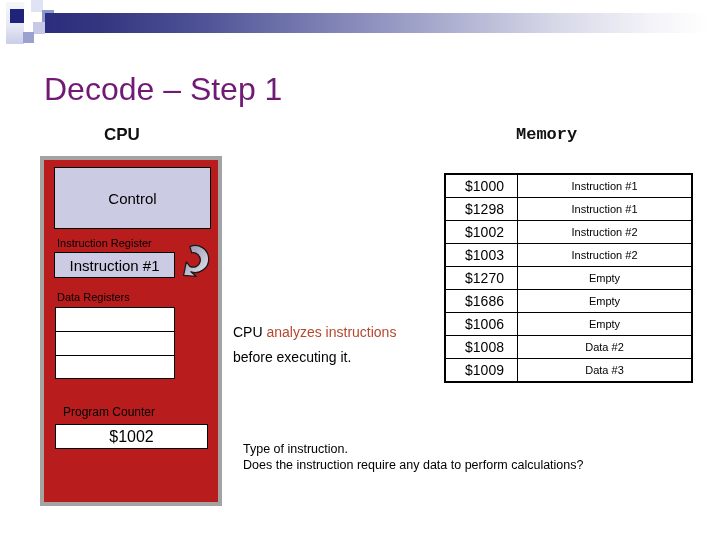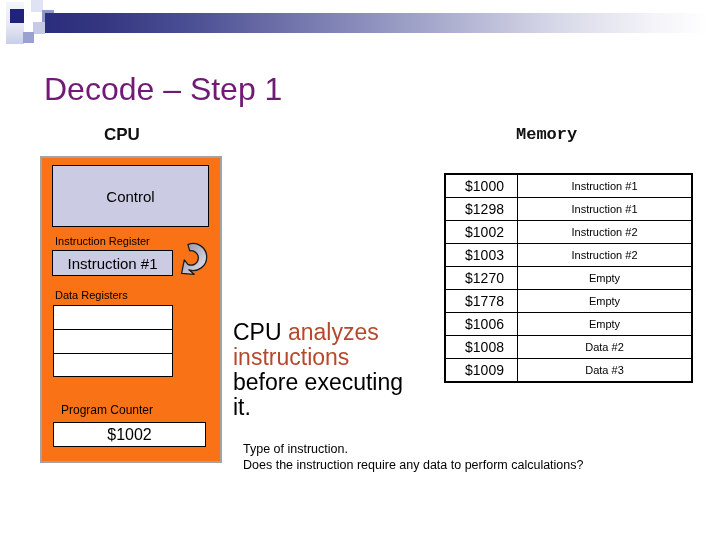--- a/index.html
+++ b/index.html
@@ -16,42 +16,42 @@
   .deco-bar{left:45px;top:13px;width:663px;height:20px;
     background:linear-gradient(to right,#2b2d7e 0%,#33367f 8%,#4b4f94 22%,#9598c2 52%,#d9dae9 78%,#f4f4f9 92%,#ffffff 100%);}
 
   
   .title{left:44px;top:68px;font-size:32px;line-height:42px;color:#701a75;letter-spacing:0px;}
   .section-heading{font-size:17px;font-weight:bold;color:#111;}
   .cpu-heading{left:104px;top:125px;}
   .memory-heading{left:516px;top:125px;font-family:Liberation Mono, monospace;}
 
   
-  .cpu-box{left:40px;top:156px;width:182px;height:307px;border:2px solid #a3a3a3;background:#f97316;box-sizing:border-box;}
+  .cpu-box{left:40px;top:156px;width:182px;height:350px;border:4px solid #a3a3a3;background:#b91c1c;box-sizing:border-box;}
   .fillbox{position:absolute;border:1px solid #000;background:#cbcbe3;display:flex;align-items:center;justify-content:center;box-sizing:border-box;}
   .control-box{left:10px;top:7px;width:157px;height:62px;font-size:15px;}
   .small-label{position:absolute;font-size:11px;color:#000;white-space:nowrap;}
   .ir-label{left:13px;top:77px;}
   .ir-box{left:10px;top:92px;width:121px;height:26px;font-size:15px;}
   .dr-label{left:13px;top:131px;}
   .dr-box{position:absolute;left:11px;top:147px;width:120px;height:72px;border:1px solid #000;background:#fff;box-sizing:border-box;}
   .dr-row{height:24px;border-bottom:1px solid #000;box-sizing:border-box;}
   .dr-row:last-child{border-bottom:none;}
   .pc-label{left:19px;top:245px;font-size:12px;}
   .pc-box{left:11px;top:264px;width:153px;height:25px;background:#fff;font-size:16px;}
   .rotate-arrow{position:absolute;left:136px;top:72px;}
 
   
   .memory-table{left:444px;top:173px;border-collapse:collapse;border:2px solid #000;background:#fff;}
   .memory-table td{border:1px solid #000;height:22px;padding:0 2px;text-align:center;vertical-align:middle;}
   .memory-table td.addr{width:61px;font-size:14px;padding-left:8px;}
   .memory-table td.val{width:169px;font-size:11px;}
 
   
-  .annotation{left:233px;top:320px;width:172px;font-size:23px;line-height:25px;color:#000;}
+  .annotation{left:233px;top:320px;width:172px;font-size:14px;line-height:25px;color:#000;}
   .annotation .hl{color:#b5492e;}
 
   
   .notes{left:243px;top:441px;font-size:12.5px;line-height:16px;color:#000000;}
 </style>
 </head>
 <body>
 
 <div class="slide">
 
@@ -113,21 +113,21 @@
         </tr>
       <tr>
           <td class="addr">$1003</td>
           <td class="val">Instruction #2</td>
         </tr>
       <tr>
           <td class="addr">$1270</td>
           <td class="val">Empty</td>
         </tr>
       <tr>
-          <td class="addr">$1778</td>
+          <td class="addr">$1686</td>
           <td class="val">Empty</td>
         </tr>
       <tr>
           <td class="addr">$1006</td>
           <td class="val">Empty</td>
         </tr>
       <tr>
           <td class="addr">$1008</td>
           <td class="val">Data #2</td>
         </tr>

